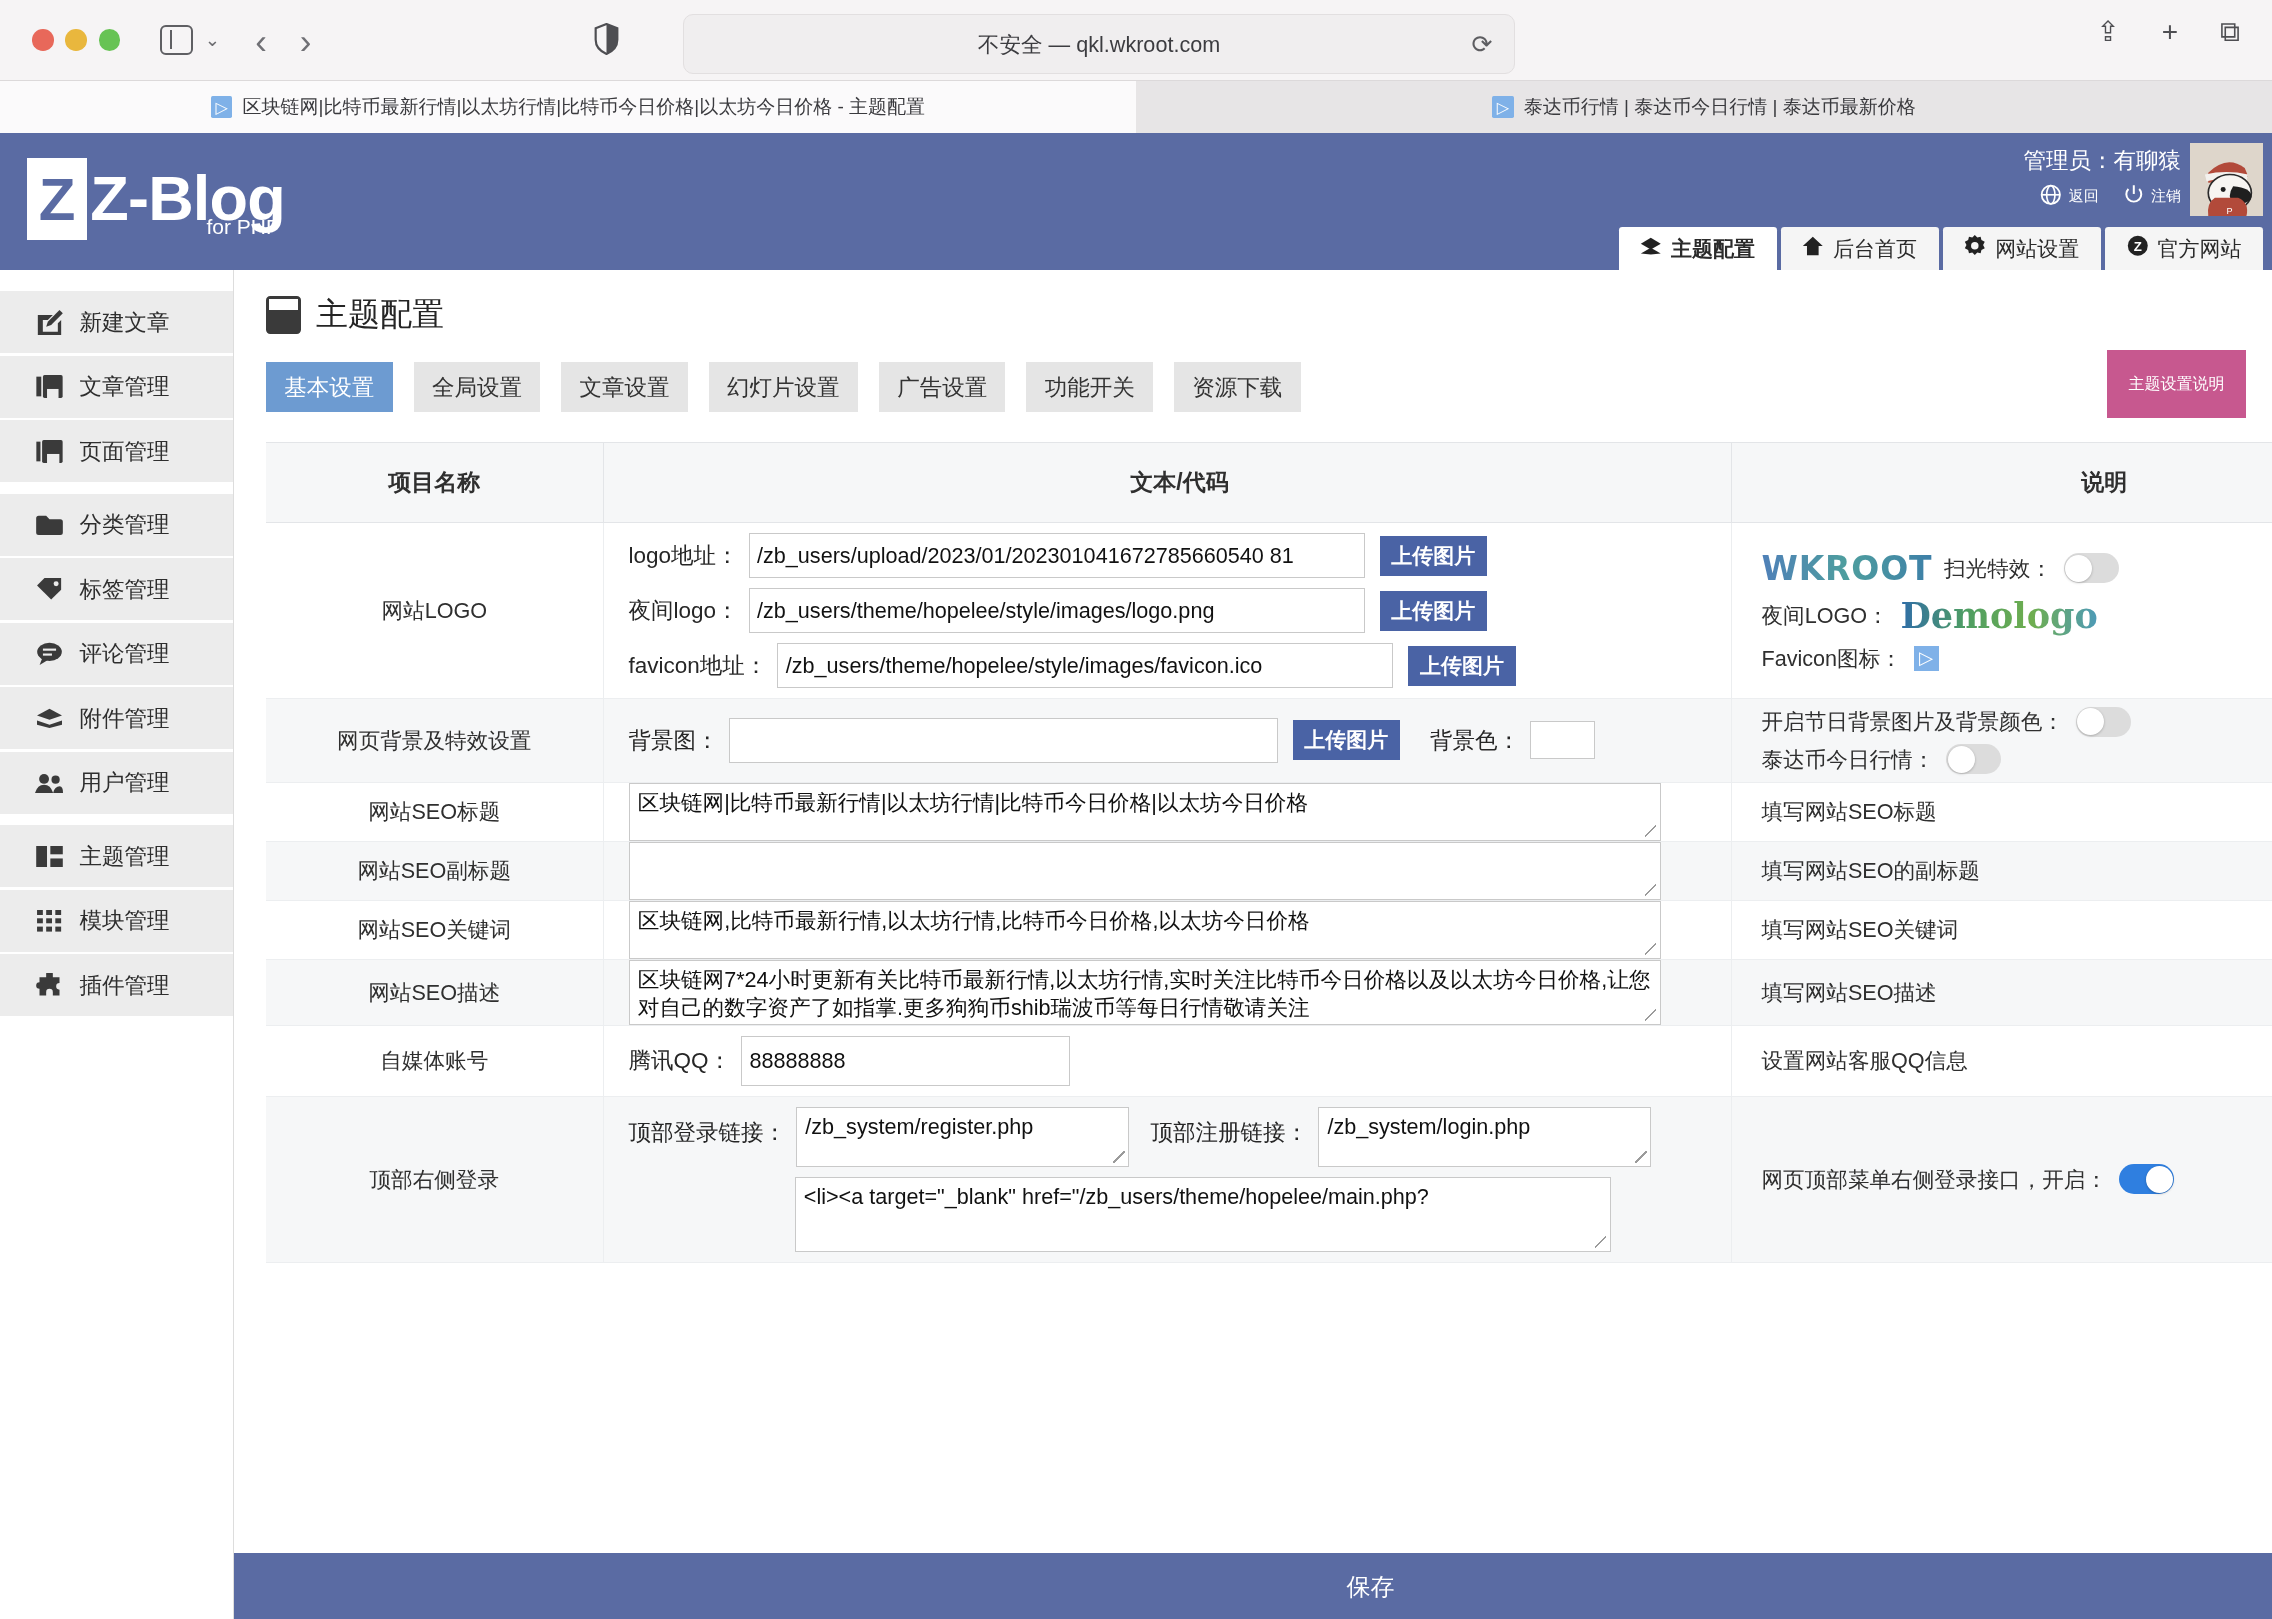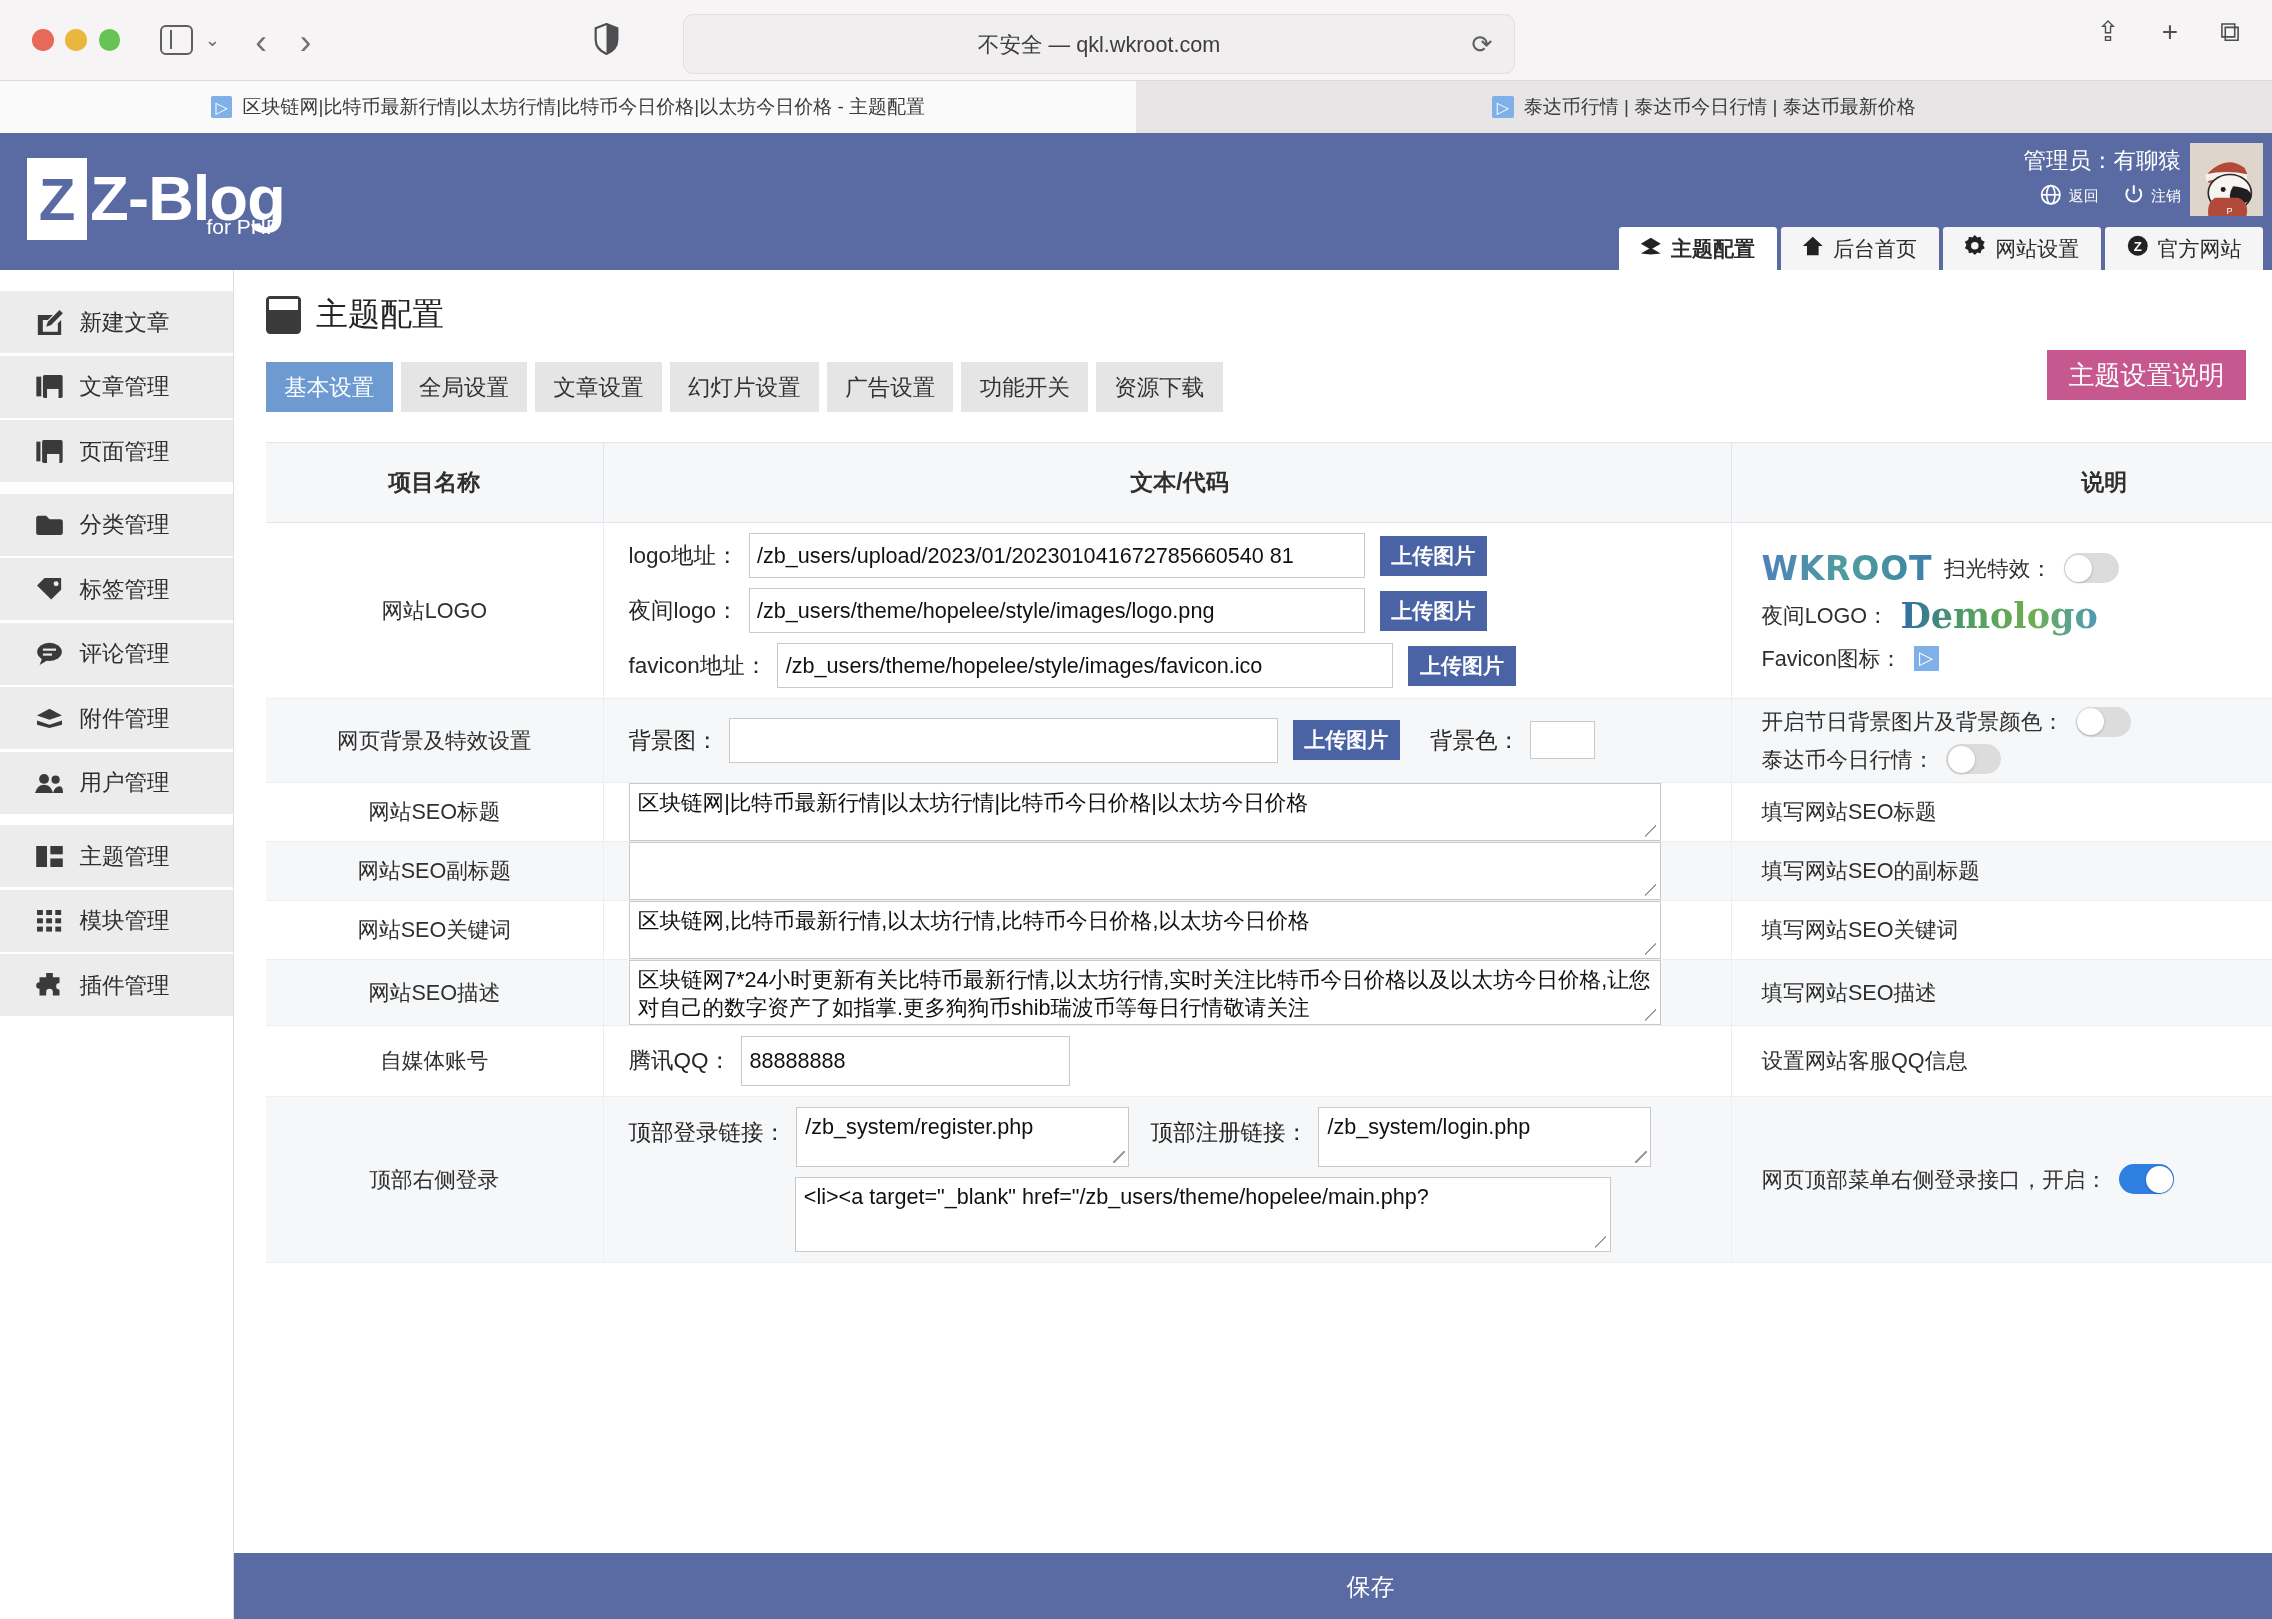--- a/index.html
+++ b/index.html
@@ -147,33 +147,33 @@
     width: 35px; height: 38px; border: 3.3px solid #3a3a3a;
     border-radius: 4.2px; position: relative; background: #3a3a3a;
   }
   .ct-icon::before {
     content: ""; position: absolute; left: 0; top: 0; right: 0; height: 10.8px;
     background: #fff;
   }
   .ct-text { font-size: 32px; color: #252525; font-weight: 500; }
 
   .tabrow {
-    display: flex; gap: 8px; padding: 25px 0 0 32px;
+    display: flex; gap: 21px; padding: 25px 0 0 32px;
     align-items: center;
   }
   .ttab {
     height: 50px; padding: 0 18.3px; background: #e5e5e5;
     display: flex; align-items: center; justify-content: center;
     font-size: 22.5px; color: #333;
   }
   .ttab.active { background: #6d9bd1; color: #fff; }
   .help-btn {
     position: absolute; right: 27px; top: 80px;
-    height: 50px; padding: 0 21.6px; background: #c7588f;
-    color: #fff; font-size: 26px;
+    height: 68px; padding: 0 21.6px; background: #c7588f;
+    color: #fff; font-size: 16px;
     display: flex; align-items: center; justify-content: center;
   }
 
   
   .stable { margin: 30px 0 0 32px; width: 2181px; border-collapse: collapse; }
   .stable th {
     background: #f6f7f8; border-top: 0.8px solid #e3e5e8; border-bottom: 0.8px solid #e3e5e8;
     font-size: 23px; color: #2f2f2f; font-weight: bold;
     height: 80px;
   }

